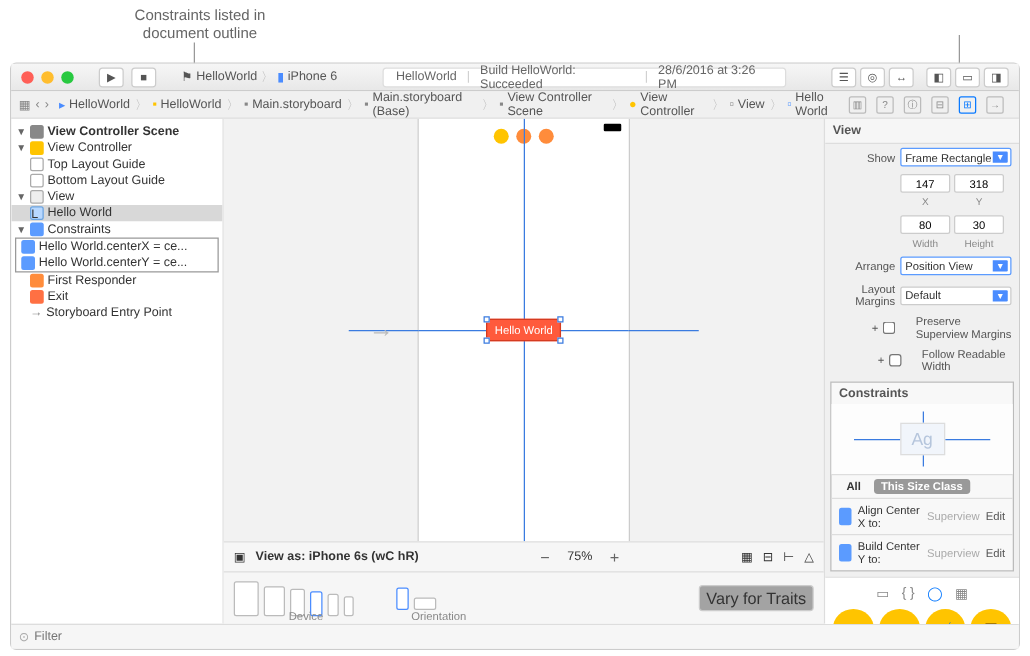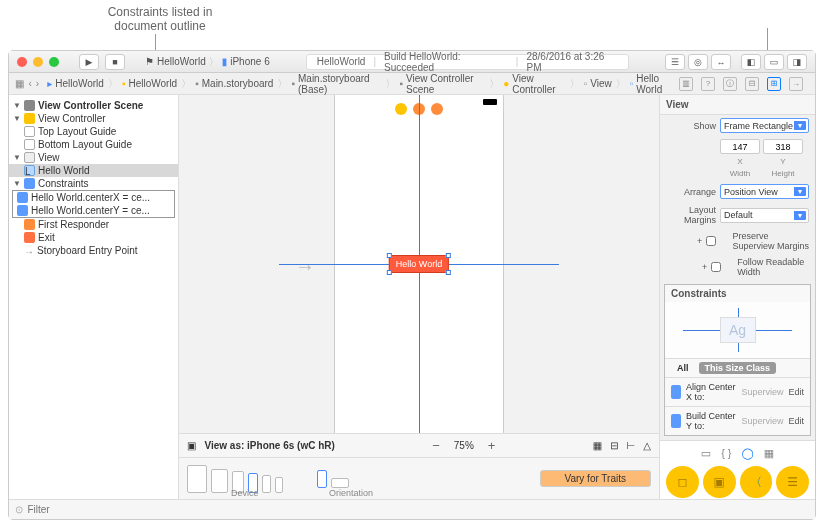--- a/index.html
+++ b/index.html
@@ -59,21 +59,21 @@
 .cf-spacer { flex: 1; }
 .cf-btn { padding: 1px 6px; font-size: 13px; color: #666; cursor: pointer; }
 
 .device-bar { height: 42px; border-top: 1px solid #ddd; background: #f6f6f6; display: flex; align-items: center; padding: 0 8px; gap: 10px; }
 .device-group { display: flex; align-items: flex-end; gap: 4px; }
 .dev { border: 1px solid #bbb; background: #fff; border-radius: 2px; }
 .d1{width:20px;height:28px;} .d2{width:17px;height:24px;} .d3{width:12px;height:22px;} .d4{width:10px;height:20px;} .d5{width:9px;height:18px;} .d6{width:8px;height:16px;}
 .orient { border: 1px solid #bbb; background: #fff; border-radius: 2px; }
 .o1{width:10px;height:18px;} .o2{width:18px;height:10px;}
 .device-label { font-size: 9px; color: #888; position: absolute; }
-.vary-btn { margin-left: auto; border: 1px solid #ccc; border-radius: 3px; padding: 2px 24px; font-size: 10px; background: #fdba74; }
+.vary-btn { margin-left: auto; border: 1px solid #ccc; border-radius: 3px; padding: 2px 5px; font-size: 13px; background: #a3a3a3; }
 
 .inspector { width: 156px; background: #f0f0f0; border-left: 1px solid #ddd; display: flex; flex-direction: column; overflow: auto; }
 .insp-header { padding: 4px 6px; font-size: 10px; font-weight: bold; color: #555; background: #f6f6f6; border-bottom: 1px solid #ddd; }
 .insp-row { display: flex; align-items: center; padding: 3px 6px; gap: 4px; font-size: 10px; }
 .insp-label { width: 50px; text-align: right; color: #555; font-size: 9px; }
 .insp-select { flex: 1; height: 15px; background: #fff; border: 1px solid #5b9bff; border-radius: 2px; font-size: 9px; padding: 0 3px; display: flex; align-items: center; position: relative; }
 .insp-select::after { content: "▾"; position: absolute; right: 2px; background: #4a8cff; color: #fff; width: 12px; text-align: center; border-radius: 0 1px 1px 0; font-size: 8px; }
 .insp-num { width: 40px; height: 15px; background: #fff; border: 1px solid #ccc; border-radius: 2px; font-size: 9px; text-align: center; }
 .insp-pair { display: flex; gap: 3px; flex: 1; }
 .insp-sublabel { font-size: 8px; color: #888; text-align: center; }
@@ -337,20 +337,27 @@
           <input class="insp-num" value="318" style="">
         </div>
       </div>
       <div class="insp-row" style="padding-top:0">
         <div class="insp-label"></div>
         <div class="insp-pair">
           <div class="insp-sublabel" style="width:40px">X</div>
           <div class="insp-sublabel" style="width:40px">Y</div>
         </div>
       </div>
+      <div class="insp-row">
+        <div class="insp-label"></div>
+        <div class="insp-pair">
+          <input class="insp-num" value="80" style="">
+          <input class="insp-num" value="30" style="">
+        </div>
+      </div>
       <div class="insp-row" style="padding-top:0">
         <div class="insp-label"></div>
         <div class="insp-pair">
           <div class="insp-sublabel" style="width:40px">Width</div>
           <div class="insp-sublabel" style="width:40px">Height</div>
         </div>
       </div>
       <div class="insp-row">
         <div class="insp-label">Arrange</div>
         <div class="insp-select">

